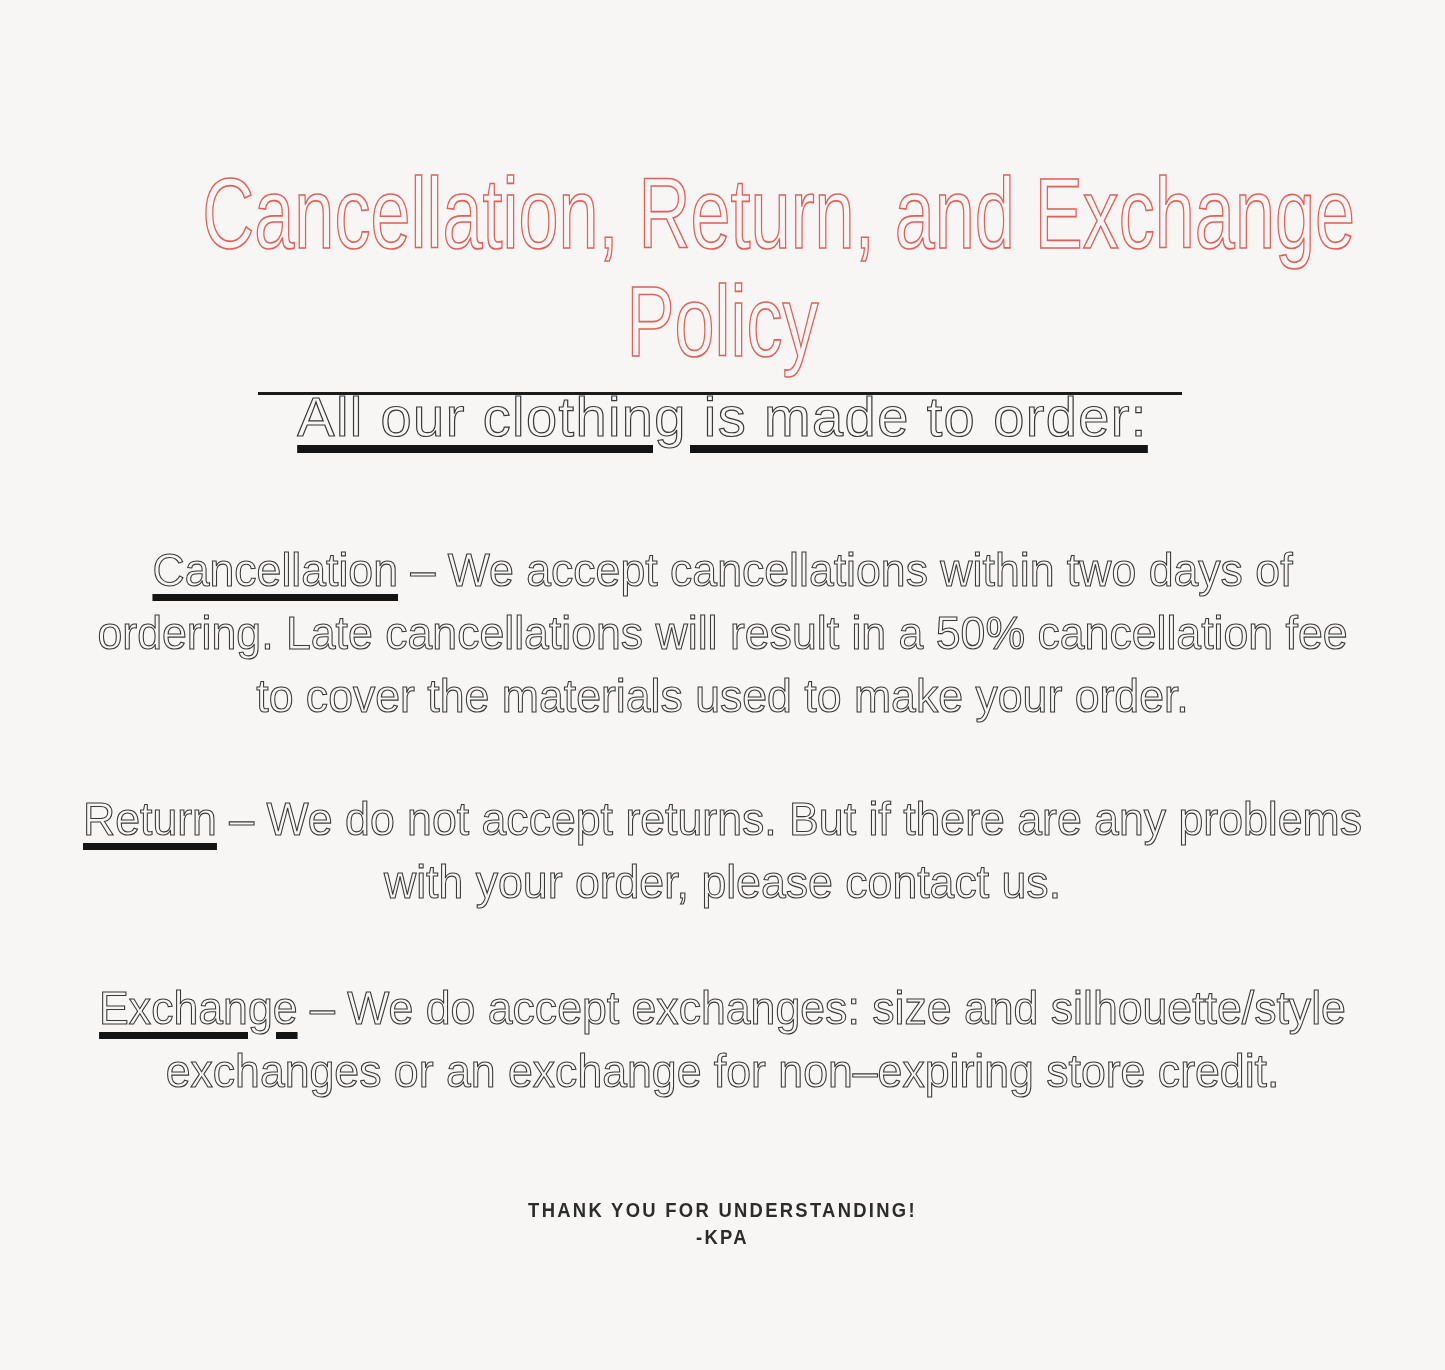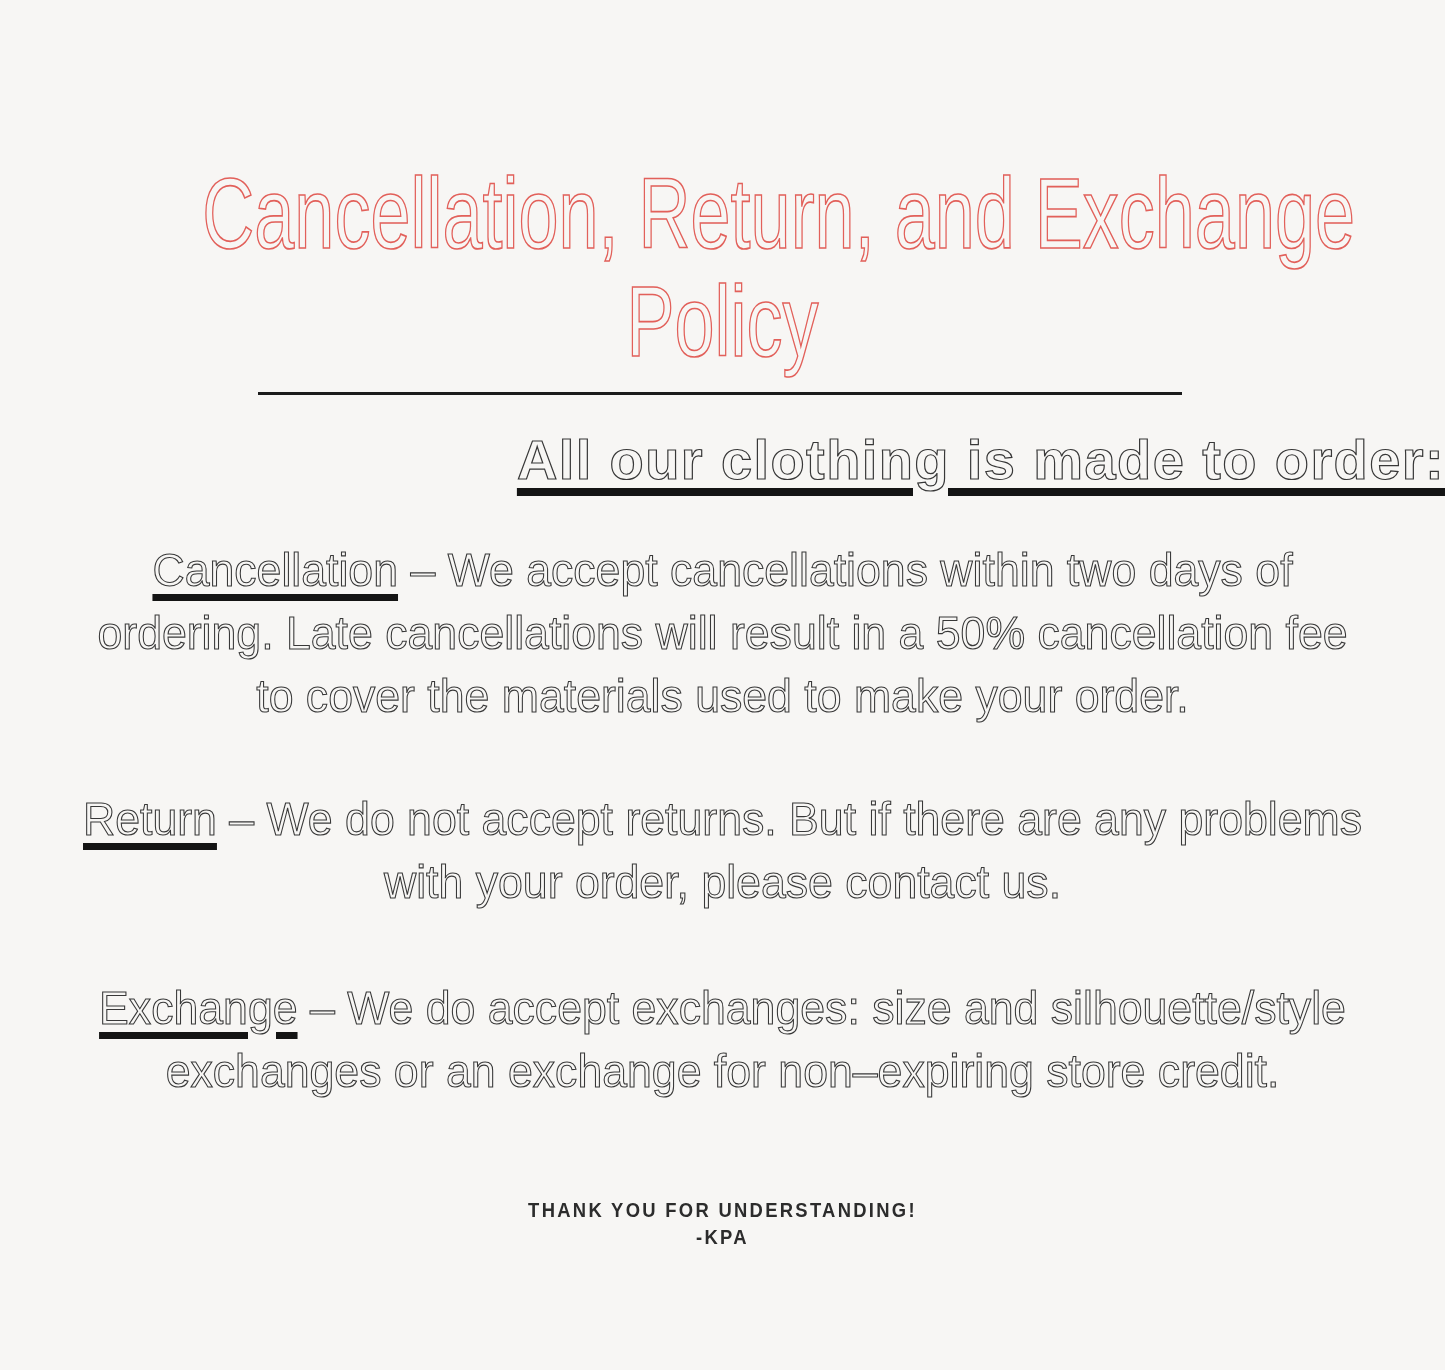--- a/index.html
+++ b/index.html
@@ -36,26 +36,25 @@
   }
   .rule {
     position: absolute;
     top: 392px;
     left: calc(50% - 465px);
     width: 924px;
     height: 3px;
     background: #1b1b1b;
   }
   .subtitle {
-    top: 428px;
+    top: 385px;
     font-size: 56px;
     line-height: 64px;
-    font-weight: 700;
+    font-weight: 400;
     letter-spacing: 1.4px;
-    text-align: right;
   }
   .para {
     font-size: 46px;
     line-height: 63px;
     font-weight: 400;
     transform: scaleX(0.97);
   }
   .para-cancellation { top: 539px; }
   .para-return       { top: 788px; }
   .para-exchange     { top: 977px; }

